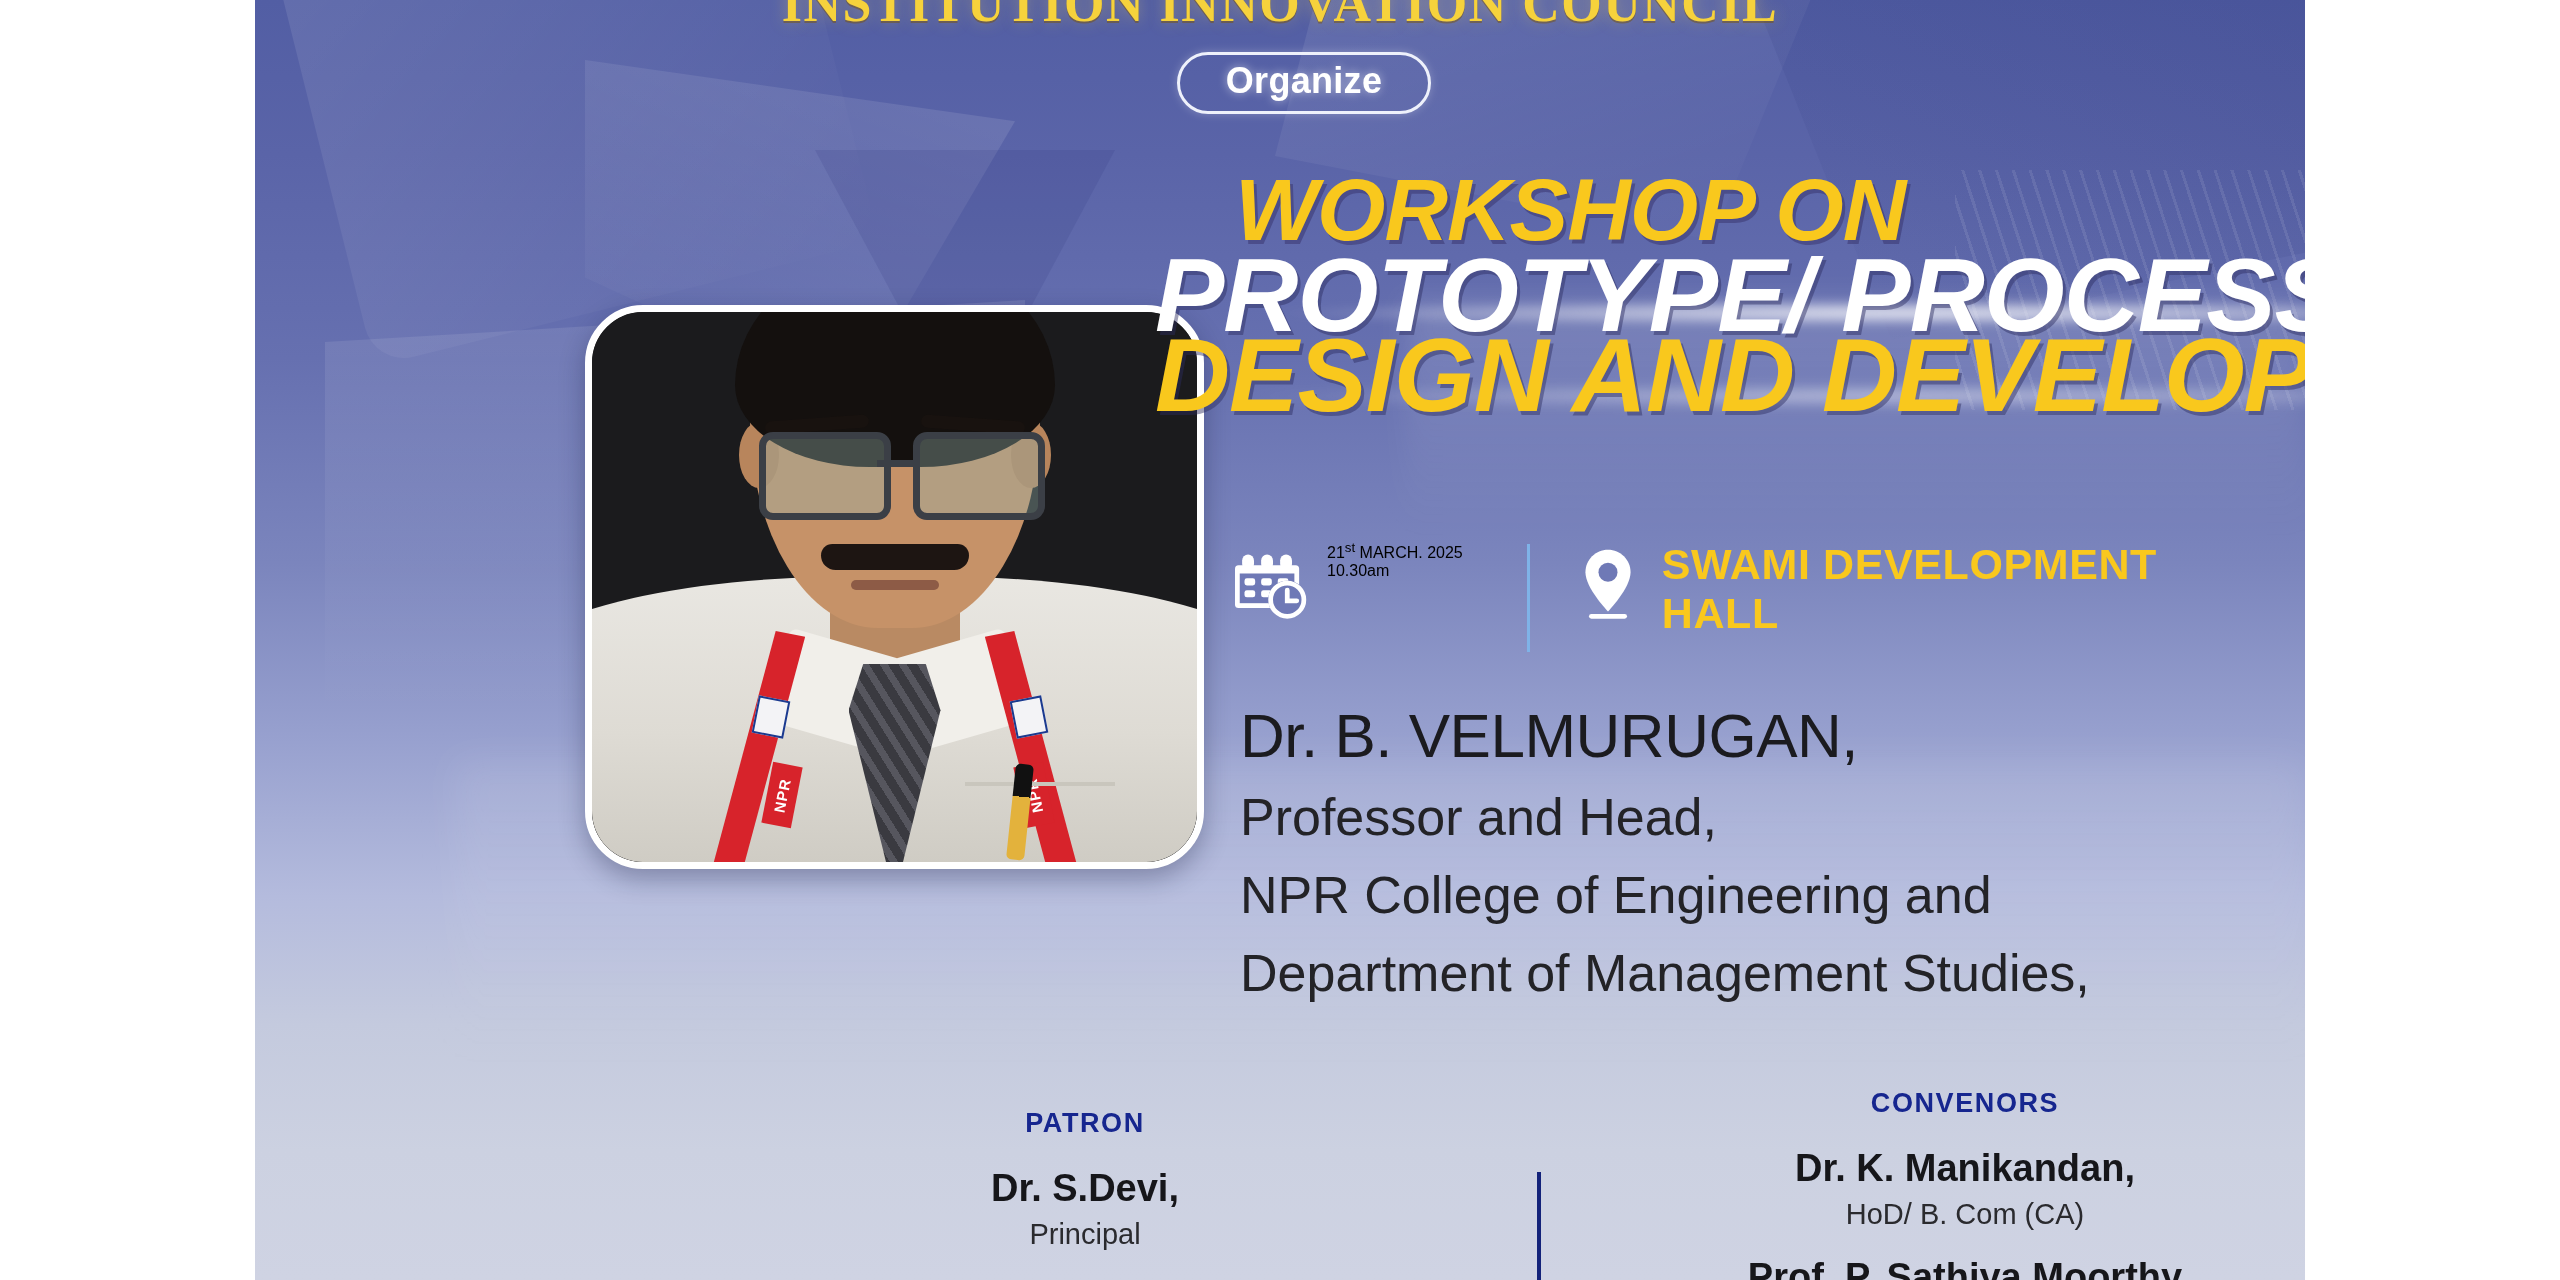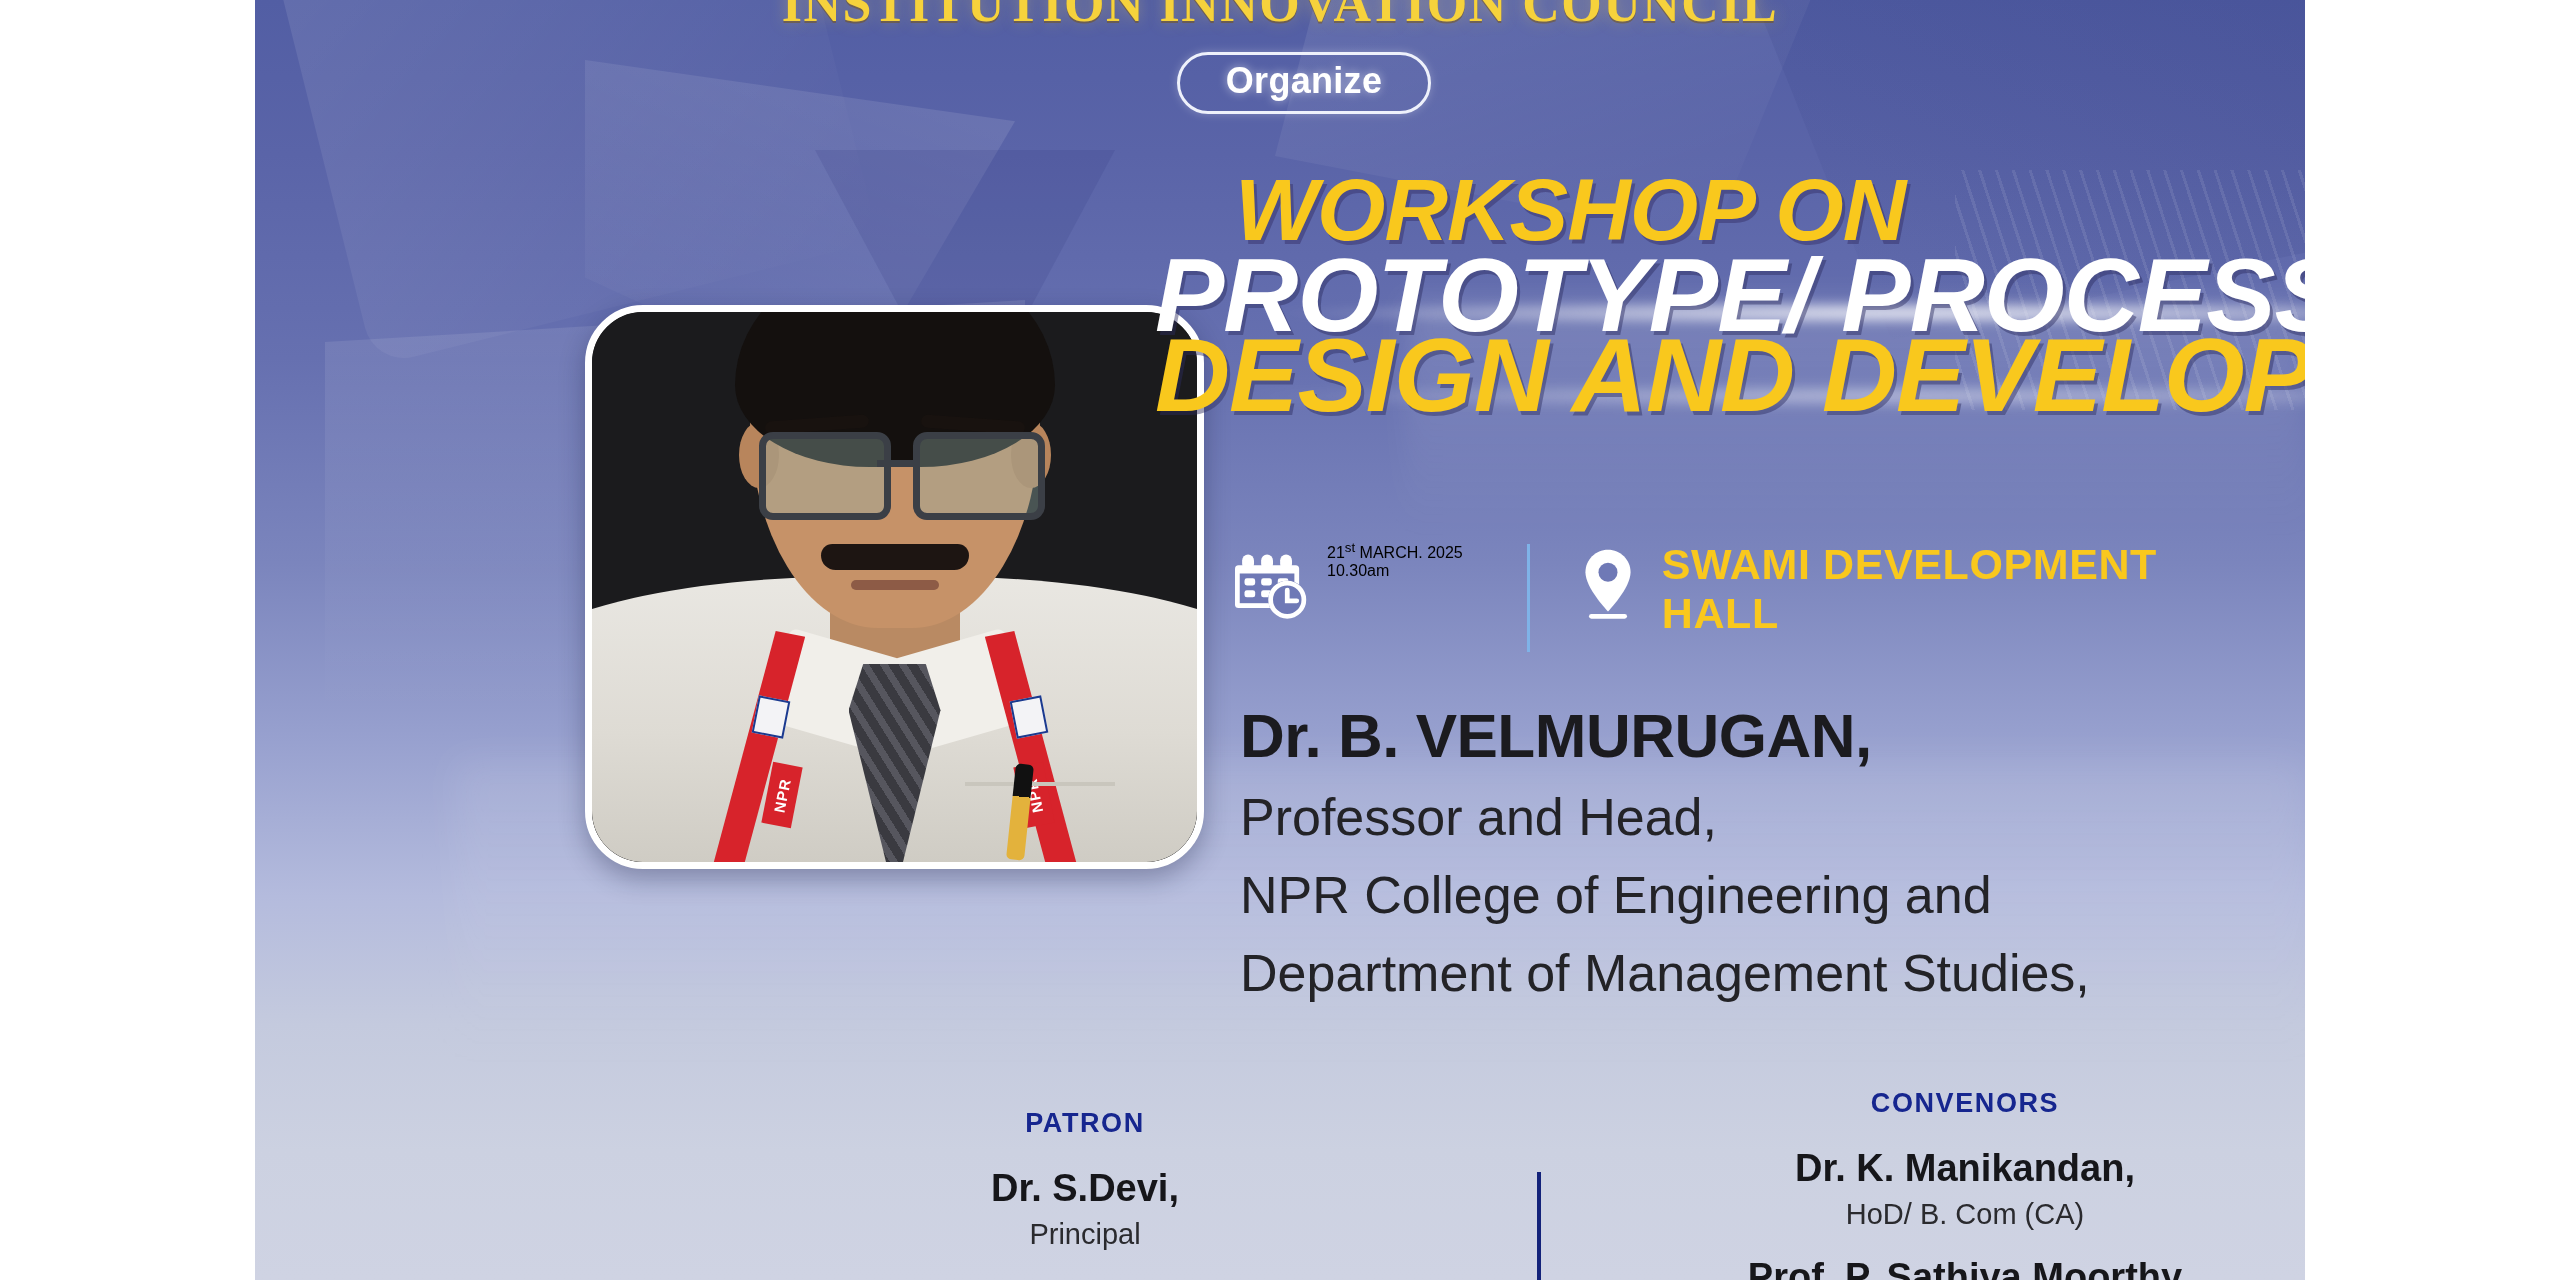--- a/index.html
+++ b/index.html
@@ -150,21 +150,21 @@
     background:radial-gradient(ellipse at center,rgba(255,255,255,.55),rgba(255,255,255,0) 72%);
     filter:blur(6px);}
 
   
   .meta{position:absolute;left:980px;top:540px;display:flex;align-items:flex-start;}
   .meta-ico{width:76px;height:86px;flex:0 0 auto;margin-right:16px;}
   .meta-div{width:3px;height:108px;background:#7fb3e8;margin:4px 40px 0 64px;flex:0 0 auto;}
   .meta-venue{font-size:43px;font-weight:800;color:#f9c81d;line-height:1.14;letter-spacing:.6px;max-width:600px;}
 
   
-  .sp-name{position:absolute;left:985px;top:700px;font-size:62px;font-weight:700;color:#1b1b1f;letter-spacing:-.5px;white-space:nowrap;}
+  .sp-name{position:absolute;left:985px;top:700px;font-size:62px;font-weight:400;color:#1b1b1f;letter-spacing:-.5px;white-space:nowrap;}
   .sp-aff{position:absolute;left:985px;top:778px;font-size:52px;font-weight:400;color:#232327;line-height:1.50;}
 
   
   .credits-div{position:absolute;left:1282px;top:1172px;width:4px;height:108px;background:#13227a;}
   .cred{position:absolute;text-align:center;}
   .cred .hd{font-size:27px;font-weight:800;letter-spacing:1.6px;color:#16268f;margin-bottom:26px;}
   .cred .nm{font-size:38px;font-weight:800;color:#16161a;line-height:1.22;white-space:nowrap;}
   .cred .rl{font-size:29px;font-weight:400;color:#2a2a2e;line-height:1.3;margin-top:5px;white-space:nowrap;}
   .cred-patron{left:560px;top:1108px;width:540px;}
   .cred-conv{left:1380px;top:1088px;width:660px;}

